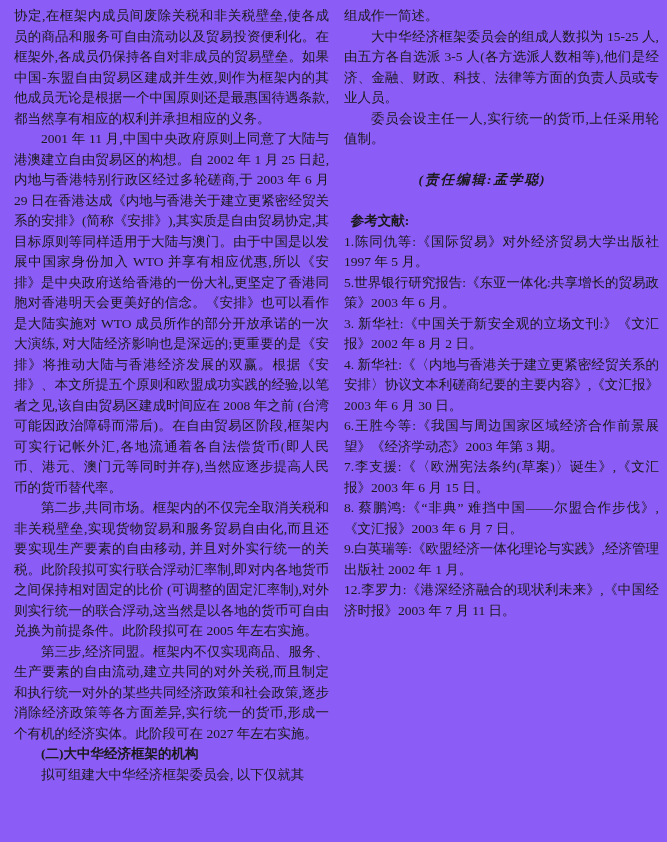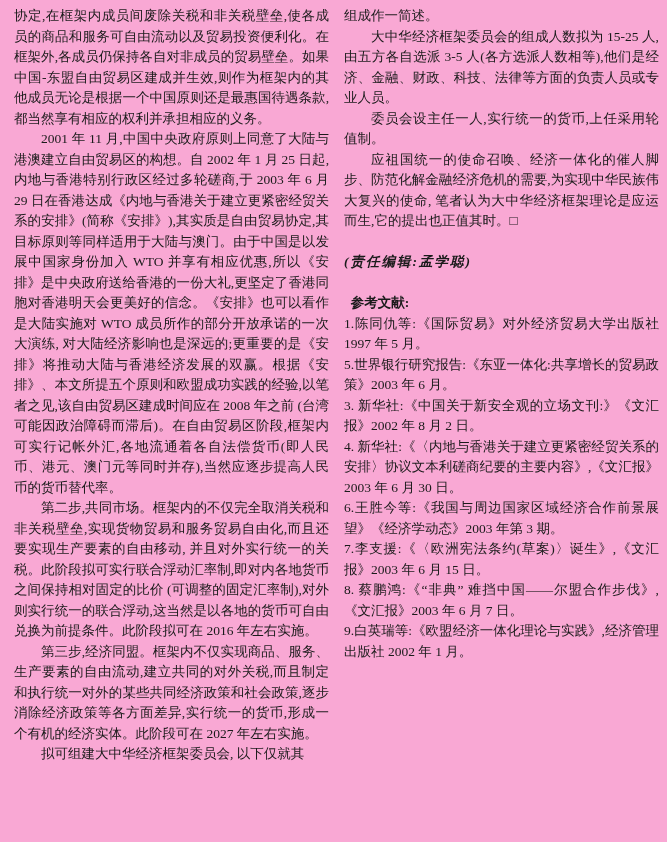--- a/index.html
+++ b/index.html
@@ -5,21 +5,21 @@
   html, body {
     margin: 0;
     padding: 0;
     background: #e8e8e6;
   }
   .page {
     position: relative;
     width: 667px;
     height: 842px;
     margin: 0 auto;
-    background: #f9a8d4;
+    background: #8b5cf6;
     color: #1b1b1b;
     box-sizing: border-box;
     padding: 6px 8px 0 14px;
     display: flex;
     gap: 15px;
     font-family: "Liberation Serif", "DejaVu Serif", serif;
     font-size: 13.5px;
     line-height: 20.5px;
     overflow: hidden;
   }
@@ -32,21 +32,21 @@
   .col p {
     margin: 0;
   }
   .ind {
     text-indent: 2em;
   }
   .heading {
     font-weight: bold;
   }
   .editor-note {
-    text-align: left;
+    text-align: center;
     font-style: italic;
     font-weight: bold;
     letter-spacing: 2px;
     padding-right: 38px;
     margin-top: 20.5px !important;
     margin-bottom: 20.5px !important;
   }
   .ref-heading {
     font-weight: bold;
     text-indent: 0.5em;
@@ -56,37 +56,38 @@
   }
 </style>
 </head>
 <body>
 
 <div class="page">
 
   <div class="col">
     <p>协定,在框架内成员间废除关税和非关税壁垒,使各成员的商品和服务可自由流动以及贸易投资便利化。在框架外,各成员仍保持各自对非成员的贸易壁垒。如果中国-东盟自由贸易区建成并生效,则作为框架内的其他成员无论是根据一个中国原则还是最惠国待遇条款, 都当然享有相应的权利并承担相应的义务。</p>
     <p class="ind">2001 年 11 月,中国中央政府原则上同意了大陆与港澳建立自由贸易区的构想。自 2002 年 1 月 25 日起, 内地与香港特别行政区经过多轮磋商,于 2003 年 6 月 29 日在香港达成《内地与香港关于建立更紧密经贸关系的安排》(简称《安排》),其实质是自由贸易协定,其目标原则等同样适用于大陆与澳门。由于中国是以发展中国家身份加入 WTO 并享有相应优惠,所以《安排》是中央政府送给香港的一份大礼,更坚定了香港同胞对香港明天会更美好的信念。《安排》也可以看作是大陆实施对 WTO 成员所作的部分开放承诺的一次大演练, 对大陆经济影响也是深远的;更重要的是《安排》将推动大陆与香港经济发展的双赢。根据《安排》、本文所提五个原则和欧盟成功实践的经验,以笔者之见,该自由贸易区建成时间应在 2008 年之前 (台湾可能因政治障碍而滞后)。在自由贸易区阶段,框架内可实行记帐外汇,各地流通着各自法偿货币(即人民币、港元、澳门元等同时并存),当然应逐步提高人民币的货币替代率。</p>
-    <p class="ind">第二步,共同市场。框架内的不仅完全取消关税和非关税壁垒,实现货物贸易和服务贸易自由化,而且还要实现生产要素的自由移动, 并且对外实行统一的关税。此阶段拟可实行联合浮动汇率制,即对内各地货币之间保持相对固定的比价 (可调整的固定汇率制),对外则实行统一的联合浮动,这当然是以各地的货币可自由兑换为前提条件。此阶段拟可在 2016 年左右实施。</p>
+    <p class="ind">第二步,共同市场。框架内的不仅完全取消关税和非关税壁垒,实现货物贸易和服务贸易自由化,而且还要实现生产要素的自由移动, 并且对外实行统一的关税。此阶段拟可实行联合浮动汇率制,即对内各地货币之间保持相对固定的比价 (可调整的固定汇率制),对外则实行统一的联合浮动,这当然是以各地的货币可自由兑换为前提条件。此阶段拟可在 2005 年左右实施。</p>
     <p class="ind">第三步,经济同盟。框架内不仅实现商品、服务、生产要素的自由流动,建立共同的对外关税,而且制定和执行统一对外的某些共同经济政策和社会政策,逐步消除经济政策等各方面差异,实行统一的货币,形成一个有机的经济实体。此阶段可在 2027 年左右实施。</p>
+    <p class="ind heading">(二)大中华经济框架的机构</p>
     <p class="ind">拟可组建大中华经济框架委员会, 以下仅就其</p>
   </div>
 
   <div class="col">
     <p>组成作一简述。</p>
     <p class="ind">大中华经济框架委员会的组成人数拟为 15-25 人,由五方各自选派 3-5 人(各方选派人数相等),他们是经济、金融、财政、科技、法律等方面的负责人员或专业人员。</p>
     <p class="ind">委员会设主任一人,实行统一的货币,上任采用轮值制。</p>
-    <p class="ind">应祖国统一的使命召唤、经济一体化的催人脚步、防范化解金融经济危机的需要,为实现中华民族伟大复兴的使命, 笔者认为大中华经济框架理论是应运而生,它的提出也正值其时。□</p>
 
     <p class="editor-note">(责任编辑:孟学聪)</p>
 
     <p class="ref-heading">参考文献:</p>
     <p class="ref">1.陈同仇等:《国际贸易》对外经济贸易大学出版社 1997 年 5 月。</p>
     <p class="ref">5.世界银行研究报告:《东亚一体化:共享增长的贸易政策》2003 年 6 月。</p>
     <p class="ref">3. 新华社:《中国关于新安全观的立场文刊:》《文汇报》2002 年 8 月 2 日。</p>
     <p class="ref">4. 新华社:《〈内地与香港关于建立更紧密经贸关系的安排〉协议文本利磋商纪要的主要内容》,《文汇报》2003 年 6 月 30 日。</p>
     <p class="ref">6.王胜今等:《我国与周边国家区域经济合作前景展望》《经济学动态》2003 年第 3 期。</p>
     <p class="ref">7.李支援:《〈欧洲宪法条约(草案)〉诞生》,《文汇报》2003 年 6 月 15 日。</p>
     <p class="ref">8. 蔡鹏鸿:《“非典” 难挡中国——尔盟合作步伐》,《文汇报》2003 年 6 月 7 日。</p>
     <p class="ref">9.白英瑞等:《欧盟经济一体化理论与实践》,经济管理出版社 2002 年 1 月。</p>
+    <p class="ref">12.李罗力:《港深经济融合的现状利未来》,《中国经济时报》2003 年 7 月 11 日。</p>
   </div>
 
 </div>
 
 </body></html>

